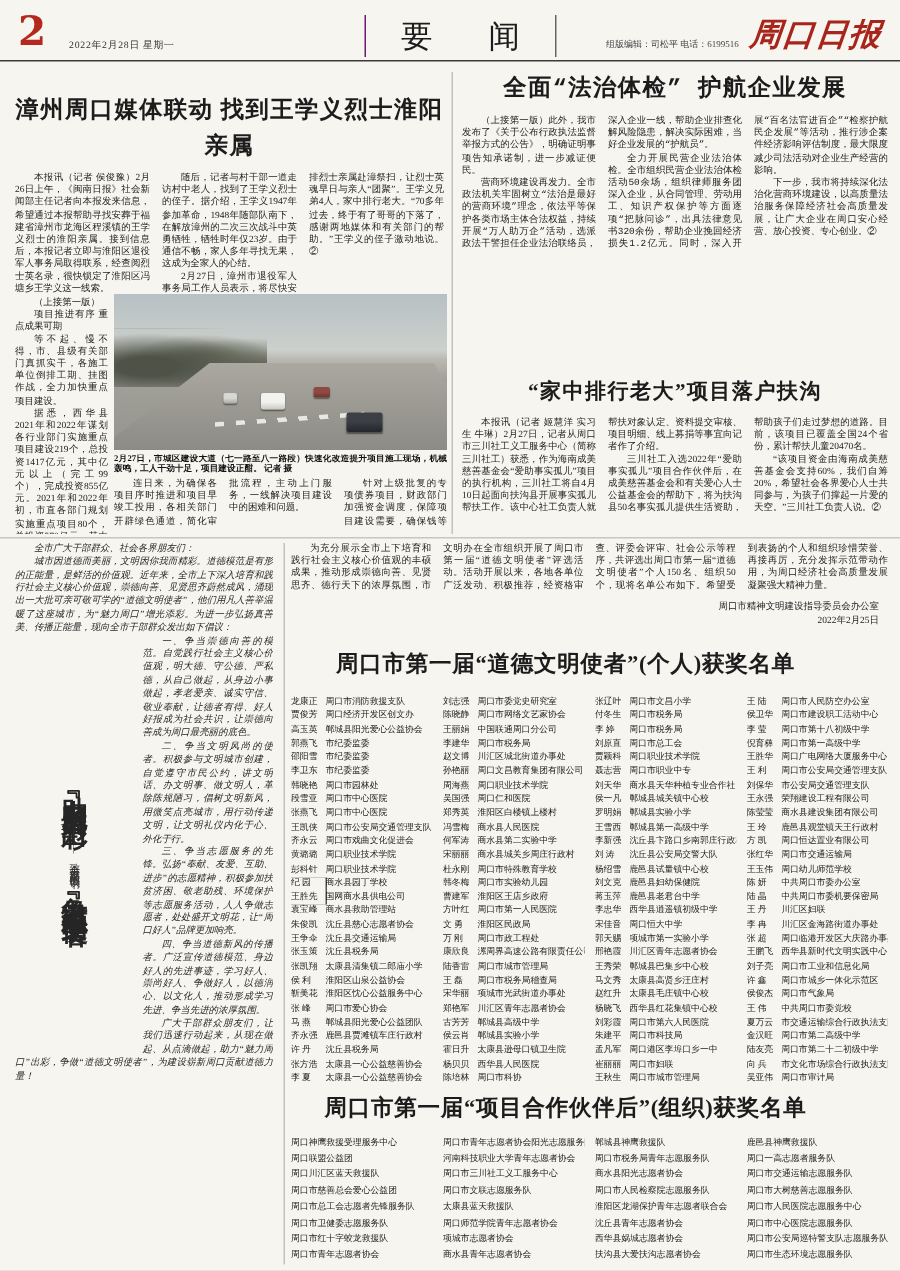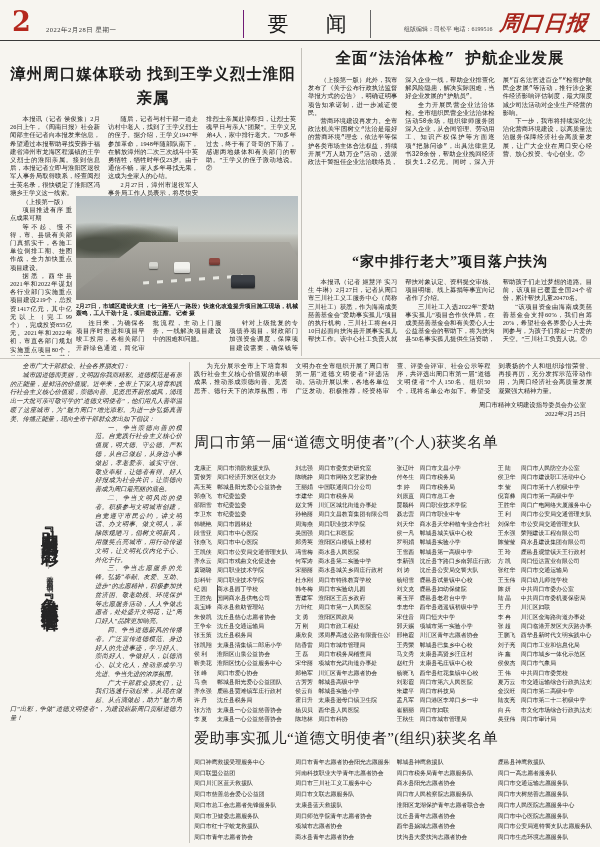--- a/index.html
+++ b/index.html
@@ -64,22 +64,22 @@
     display:flex;flex-direction:row;align-items:center;justify-content:center;gap:3px;
     font-style:normal;}
   .vhead .big{font-size:17.5px;font-weight:bold;letter-spacing:2px;line-height:1;}
   .vhead .sub{font-size:7px;letter-spacing:1px;color:#333;margin-top:14px;}
   
   .announce{position:absolute;left:194px;top:362px;width:398px;height:64px;}
   .announce .bodytxt{height:64px;}
   .ann-sig{position:absolute;right:14px;top:400px;text-align:right;font-size:6.3px;line-height:9px;
     color:#222;background:transparent;}
   
-  .listtitle{position:absolute;width:398px;left:194px;text-align:left;font-size:15px;
-    font-weight:normal;letter-spacing:.5px;}
+  .listtitle{position:absolute;width:398px;left:178px;text-align:center;font-size:15px;
+    font-weight:bold;letter-spacing:.5px;}
   .lt1{top:433px;}
   .lt2{top:729px;}
   .plist{position:absolute;left:194px;width:398px;display:flex;gap:7px;overflow:hidden;}
   .ind{top:464px;height:262px;}
   .org{top:757px;height:86px;}
   .pcol{flex:1;min-width:0;}
   .prow{display:flex;font-size:5.9px;line-height:9.3px;white-space:nowrap;overflow:hidden;}
   .prow .nm{flex:none;width:23px;}
   .prow .nm.boxed{outline:.5px solid #555;outline-offset:-.5px;}
   .prow .af{flex:1;min-width:0;overflow:hidden;}
@@ -647,21 +647,21 @@
           <span class="nm">向 兵</span>
           <span class="af">市文化市场综合行政执法支队</span>
         </div>
         <div class="prow">
           <span class="nm">吴亚伟</span>
           <span class="af">周口市审计局</span>
         </div>
       </div>
   </div>
 
-  <div class="listtitle lt2">爱助事实孤儿“道德文明使者”(组织)获奖名单</div>
+  <div class="listtitle lt2">周口市第一届“项目合作伙伴后”(组织)获奖名单</div>
   <div class="plist org">
     <div class="pcol">
 
     <div class="orow">周口神鹰救援受理服务中心</div>
         <div class="orow">周口联盟公益团</div>
         <div class="orow">周口川汇区蓝天救援队</div>
         <div class="orow">周口市慈善总会爱心公益团</div>
         <div class="orow">周口市总工会志愿者先锋服务队</div>
         <div class="orow">周口市卫健委志愿服务队</div>
         <div class="orow">周口市红十字蛟龙救援队</div>

